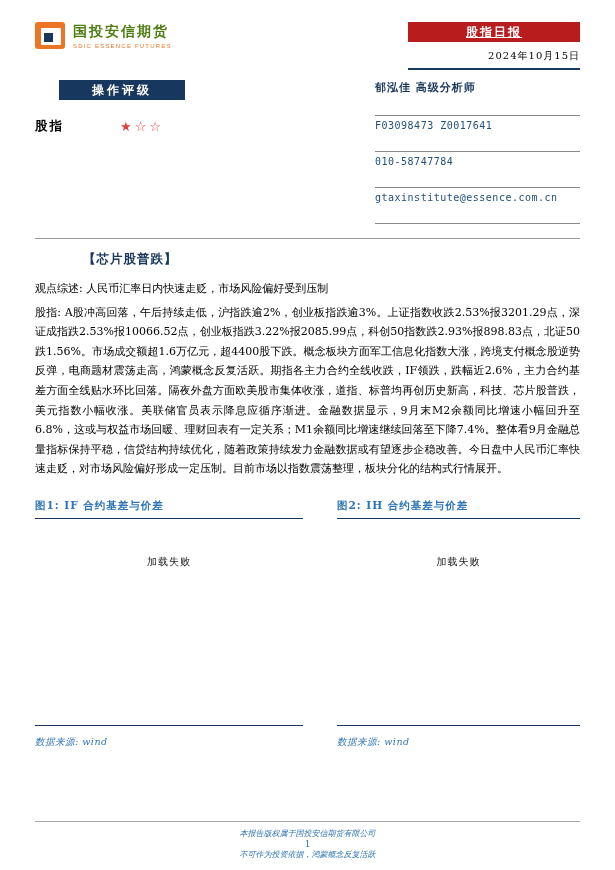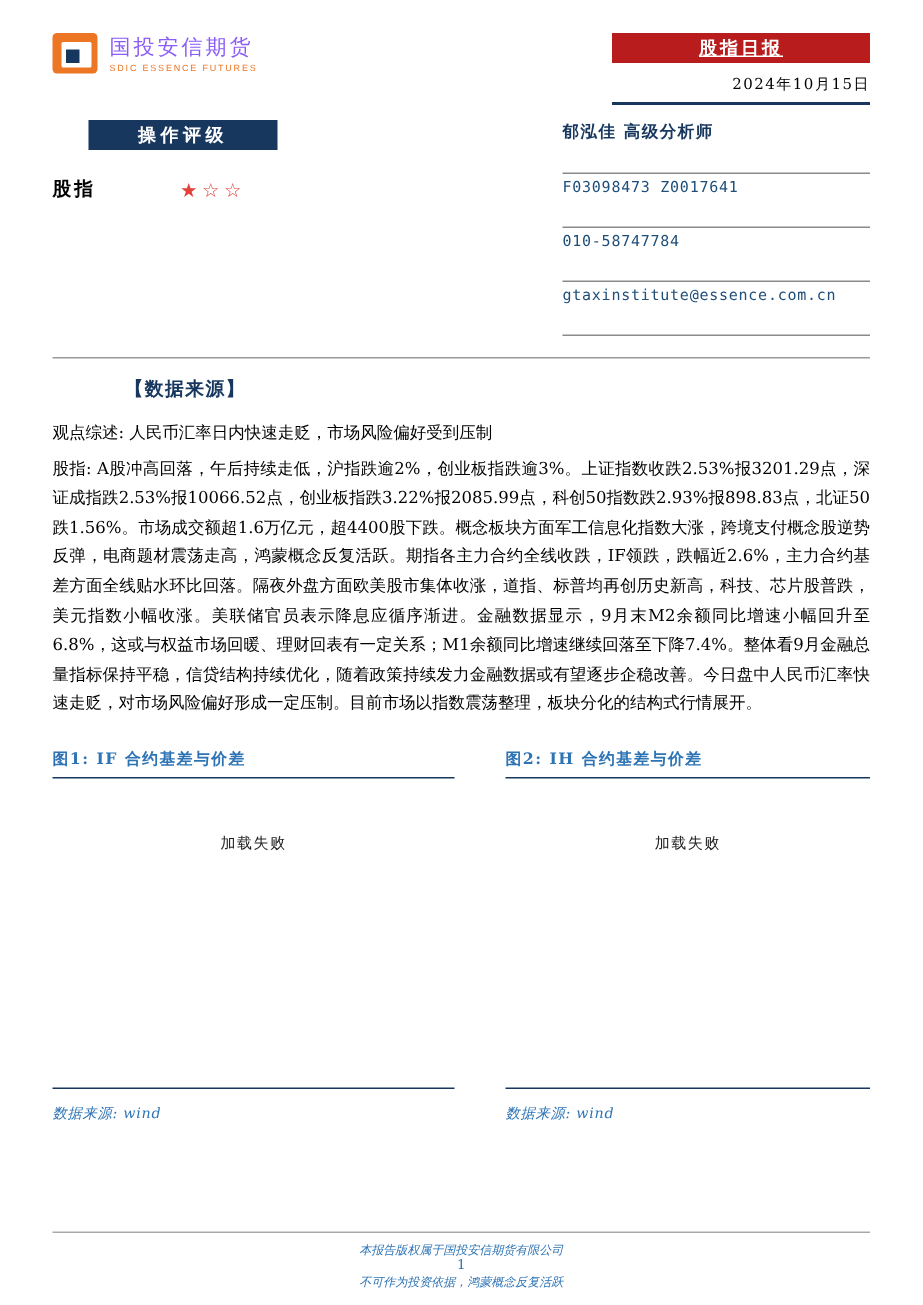--- a/index.html
+++ b/index.html
@@ -20,22 +20,22 @@
   }
   .logo .inner-white {
     position:absolute; left:6px; top:6px; right:4px; bottom:4px;
     background:#fff; border-radius:1px;
   }
   .logo .inner-blue {
     position:absolute; left:9px; bottom:7px; width:9px; height:9px;
     background:#17375E;
   }
   .brand-cn {
-    font-family:"Liberation Sans", sans-serif; font-weight:normal;
-    font-size:14px; color:#8b5cf6; letter-spacing:2px;
+    font-family:"Liberation Sans", sans-serif; font-weight:bold;
+    font-size:14px; color:#4d7c0f; letter-spacing:2px;
   }
   .brand-en {
     font-family:"Liberation Sans", sans-serif; font-size:6px;
     color:#ED7624; letter-spacing:1.2px; margin-top:2px;
   }
   .head-right { width:172px; }
   .report-badge {
     background:#b91c1c; color:#fff; text-align:center;
     font-family:"Liberation Sans", sans-serif; font-weight:bold;
     font-size:12px; line-height:20px; letter-spacing:2px;text-decoration:underline;
@@ -144,21 +144,21 @@
       <div class="analyst">
         <div class="line name">郁泓佳 高级分析师</div>
         <div class="line">F03098473 Z0017641</div>
         <div class="line">010-58747784</div>
         <div class="line">gtaxinstitute@essence.com.cn</div>
       </div>
     </div>
 
     <div class="main-divider"></div>
 
-    <div class="section-title">【数据来源】</div>
+    <div class="section-title">【芯片股普跌】</div>
     <div class="summary">观点综述: 人民币汇率日内快速走贬，市场风险偏好受到压制</div>
     <div class="body-text">股指: A股冲高回落，午后持续走低，沪指跌逾2%，创业板指跌逾3%。上证指数收跌2.53%报3201.29点，深证成指跌2.53%报10066.52点，创业板指跌3.22%报2085.99点，科创50指数跌2.93%报898.83点，北证50跌1.56%。市场成交额超1.6万亿元，超4400股下跌。概念板块方面军工信息化指数大涨，跨境支付概念股逆势反弹，电商题材震荡走高，鸿蒙概念反复活跃。期指各主力合约全线收跌，IF领跌，跌幅近2.6%，主力合约基差方面全线贴水环比回落。隔夜外盘方面欧美股市集体收涨，道指、标普均再创历史新高，科技、芯片股普跌，美元指数小幅收涨。美联储官员表示降息应循序渐进。金融数据显示，9月末M2余额同比增速小幅回升至6.8%，这或与权益市场回暖、理财回表有一定关系；M1余额同比增速继续回落至下降7.4%。整体看9月金融总量指标保持平稳，信贷结构持续优化，随着政策持续发力金融数据或有望逐步企稳改善。今日盘中人民币汇率快速走贬，对市场风险偏好形成一定压制。目前市场以指数震荡整理，板块分化的结构式行情展开。</div>
 
     <div class="figures">
       <div class="figure f-left">
         <div class="figure-title">图1: IF 合约基差与价差</div>
         <div class="figure-status">加载失败</div>
         <div class="figure-source-row">
           <span class="figure-source">数据来源: wind</span>
         </div>

